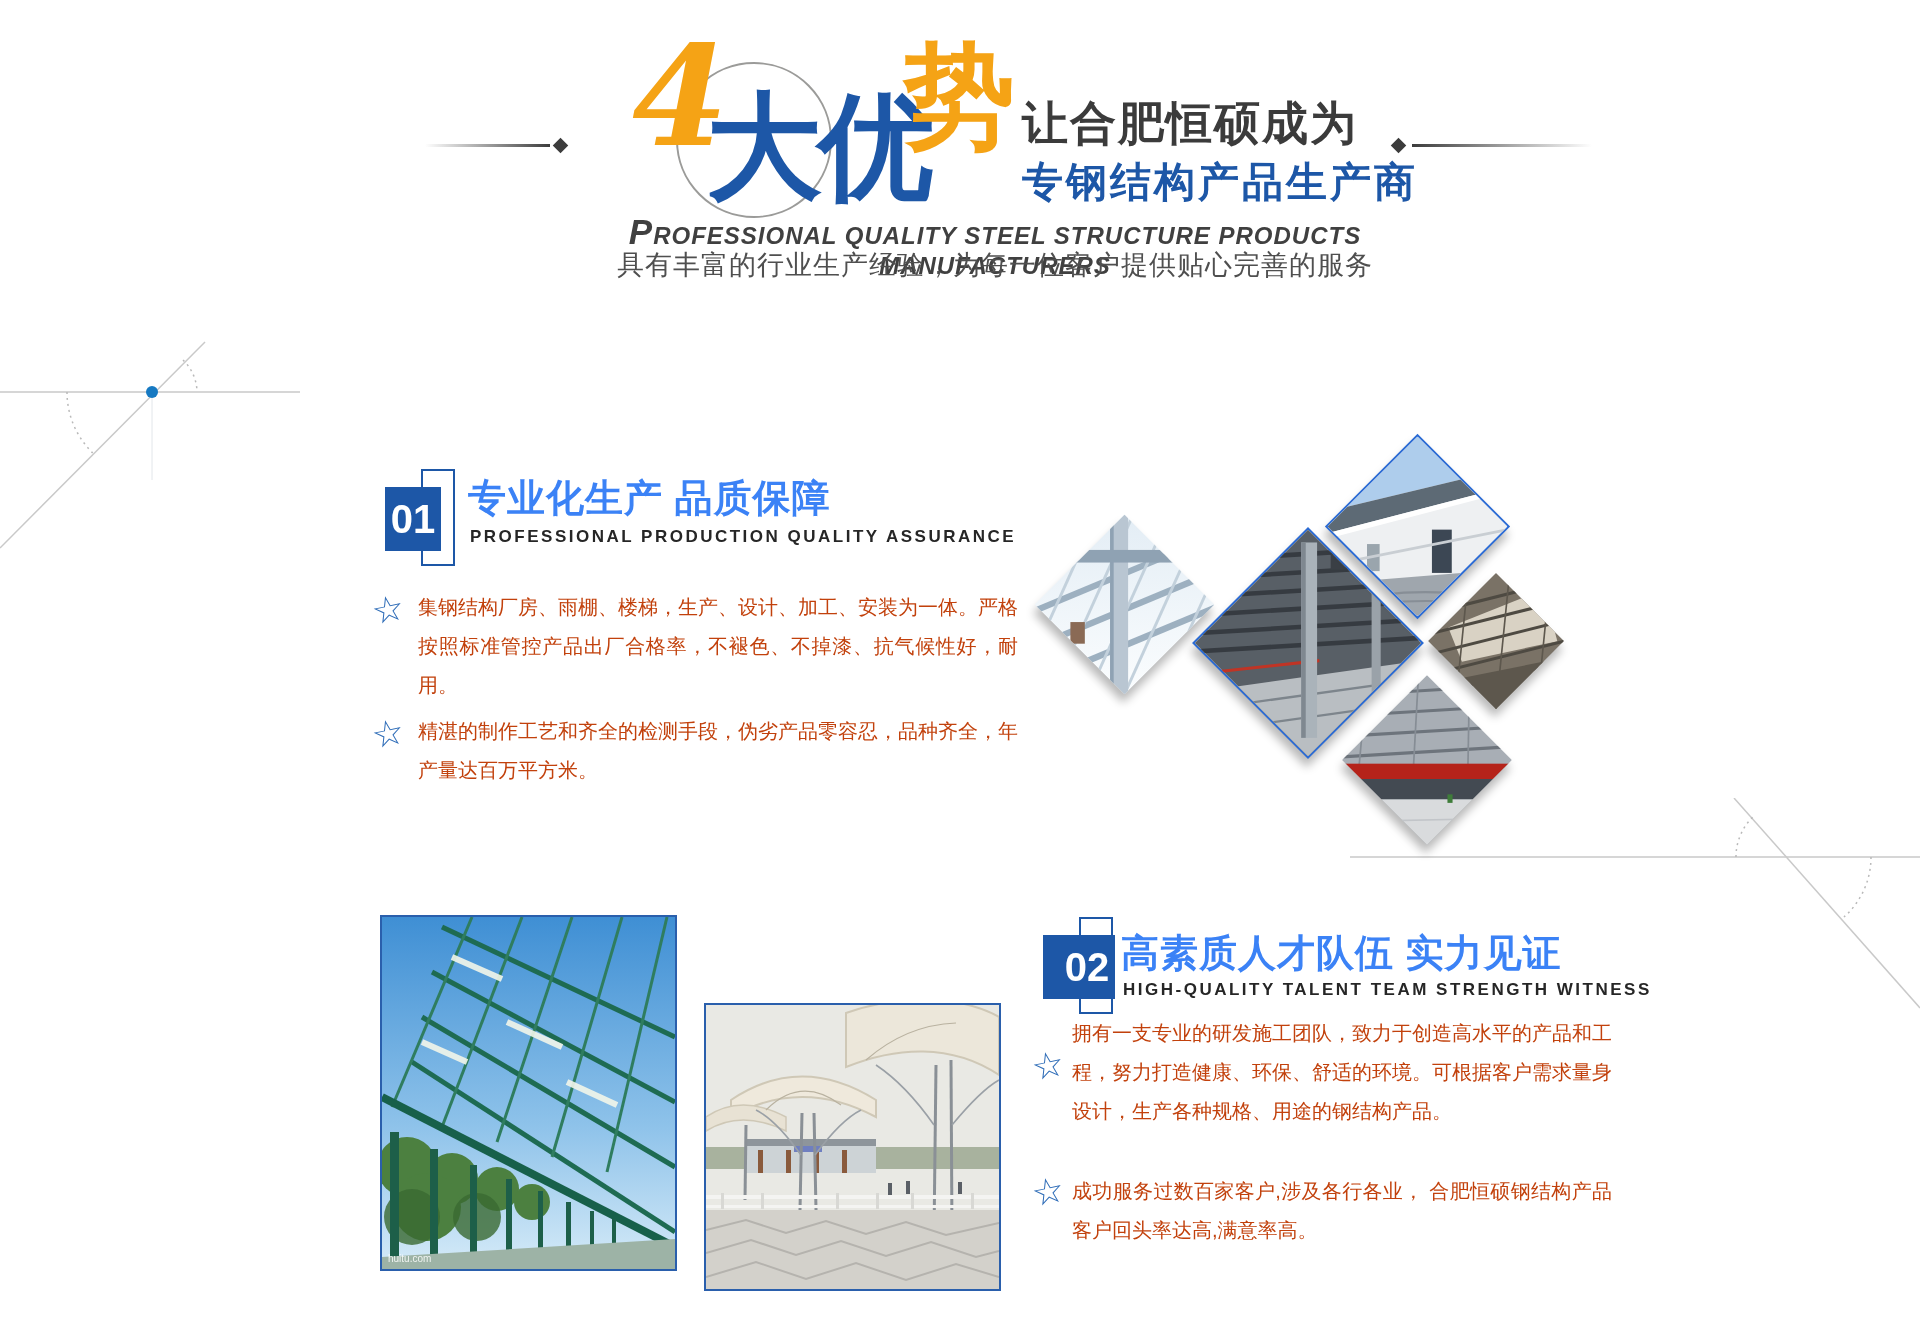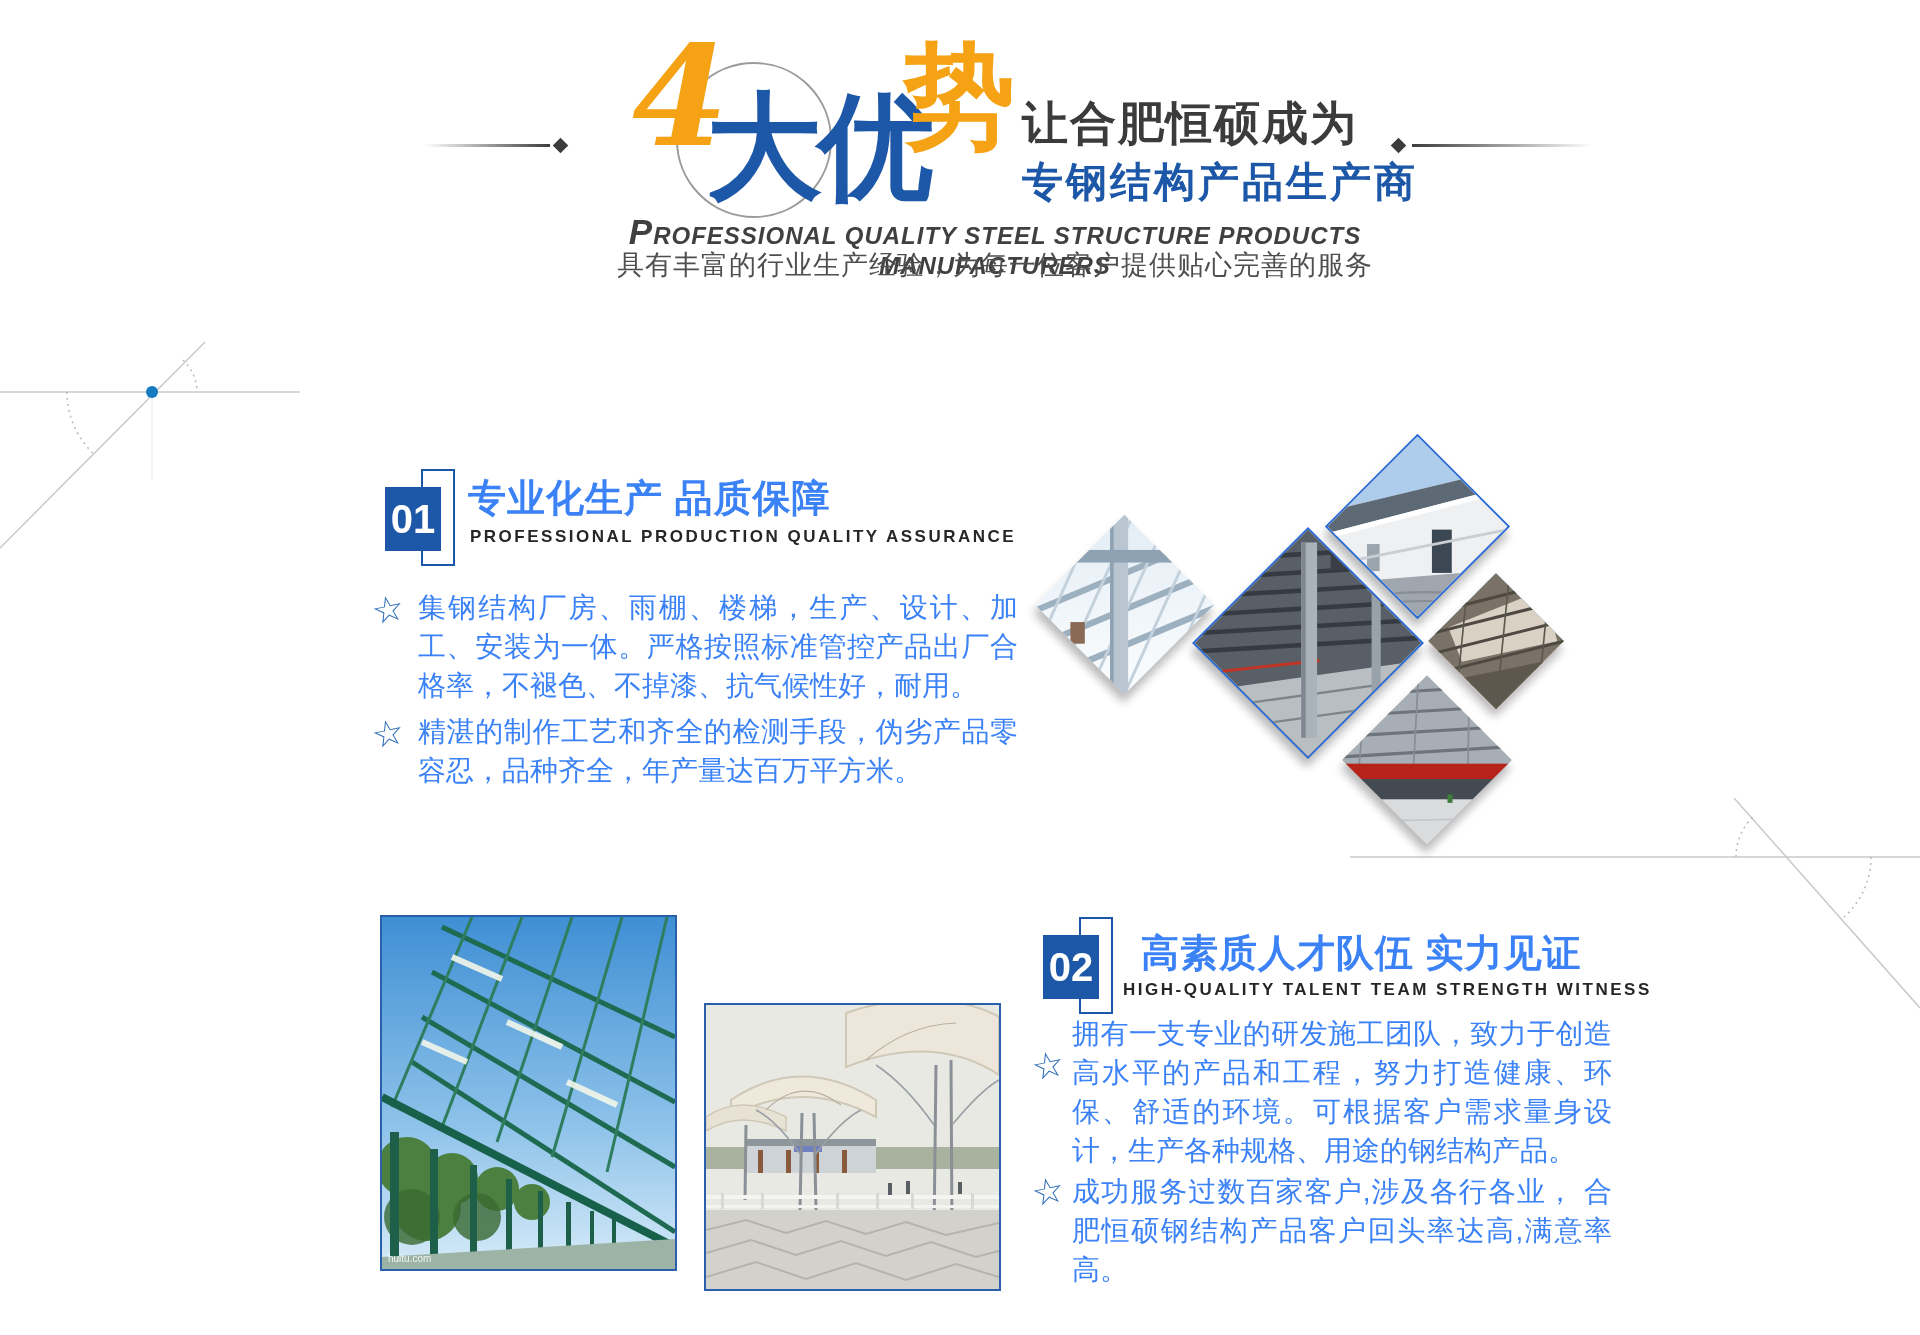--- a/index.html
+++ b/index.html
@@ -37,21 +37,21 @@
   
   .num-outline{position:absolute;width:30px;height:93px;border:2px solid #1d57a7;}
   .num-box{position:absolute;width:56px;height:64px;background:#1d57a7;color:#ffffff;
     font-size:40px;font-weight:bold;display:flex;align-items:center;justify-content:center;}
   .sec-title{position:absolute;font-size:38px;font-weight:bold;color:#3b82f6;letter-spacing:1px;}
   .sec-sub{position:absolute;font-size:17px;font-weight:bold;color:#262626;letter-spacing:2.5px;}
 
   
   .star{position:absolute;font-size:36px;line-height:1;color:#2f6db8;
     transform:rotate(-12deg);font-family:"DejaVu Sans",sans-serif;}
-  .bullet-text{position:absolute;font-size:28px;line-height:39px;color:#3b82f6;text-align:justify;}
+  .bullet-text{position:absolute;font-size:20px;line-height:39px;color:#c2410c;text-align:justify;}
 
   
   .diamond{position:absolute;transform:rotate(45deg);overflow:hidden;
     box-shadow:5px 7px 10px rgba(0,0,0,.28);}
   .diamond.bordered{border:2px solid #2b6bd4;}
   .ph{position:absolute;left:-21%;top:-21%;width:142%;height:142%;transform:rotate(-45deg);}
   .ph svg{width:100%;height:100%;display:block;}
 
   
   .photo-frame{position:absolute;border:2px solid #2a5fac;background:#b91c1c;}
@@ -222,22 +222,22 @@
       <rect x="0" y="73" width="100" height="27" fill="#d9dbdd"></rect>
       <rect x="8" y="64" width="3" height="22" fill="#5a616a"></rect>
           <rect x="88" y="64" width="3" height="22" fill="#5a616a"></rect>
       <rect x="62" y="70" width="3" height="5" fill="#3f7d3a"></rect>
       <line x1="0" y1="86" x2="100" y2="84" stroke="#c2c5c9" stroke-width="1"></line>
     </svg>
       </div>
   </div>
 
   <div class="num-outline" style="left:1079px;top:917px;"></div>
-  <div class="num-box" style="left:1043px;top:935px;">02</div>
-  <div class="sec-title" style="left:1121px;top:928px;margin-left:20px;">高素质人才队伍 实力见证</div>
+  <div class="num-box" style="left:1043px;top:935px;padding-left:16px;">02</div>
+  <div class="sec-title" style="left:1121px;top:928px;">高素质人才队伍 实力见证</div>
   <div class="sec-sub" style="left:1123px;top:980px;">HIGH-QUALITY TALENT TEAM STRENGTH WITNESS</div>
 
   <span class="star" style="left:1032px;top:1048px;">☆</span>
   <div class="bullet-text" style="left:1072px;top:1014px;width:540px;">拥有一支专业的研发施工团队，致力于创造高水平的产品和工程，努力打造健康、环保、舒适的环境。可根据客户需求量身设计，生产各种规格、用途的钢结构产品。</div>
 
   <span class="star" style="left:1032px;top:1174px;">☆</span>
   <div class="bullet-text" style="left:1072px;top:1172px;width:540px;">成功服务过数百家客户,涉及各行各业， 合肥恒硕钢结构产品客户回头率达高,满意率高。</div>
 
   <div class="photo-frame" style="left:380px;top:915px;width:293px;height:352px;">
     <svg viewBox="0 0 293 352" preserveAspectRatio="none">

